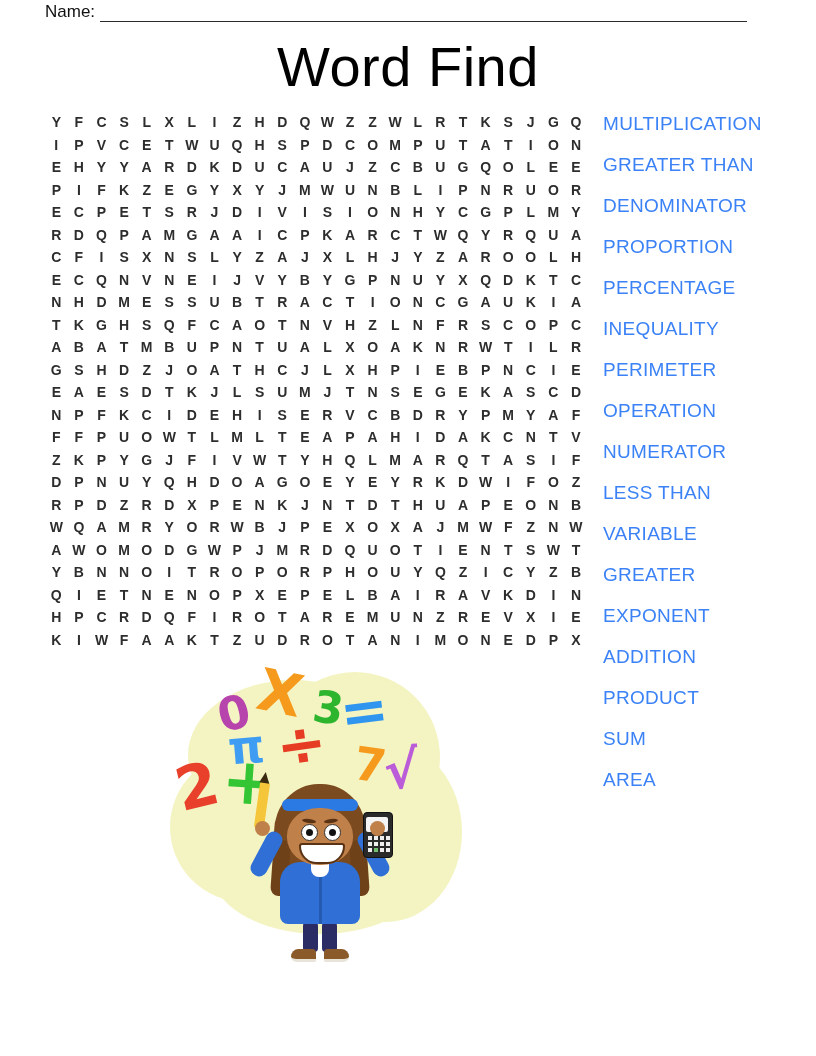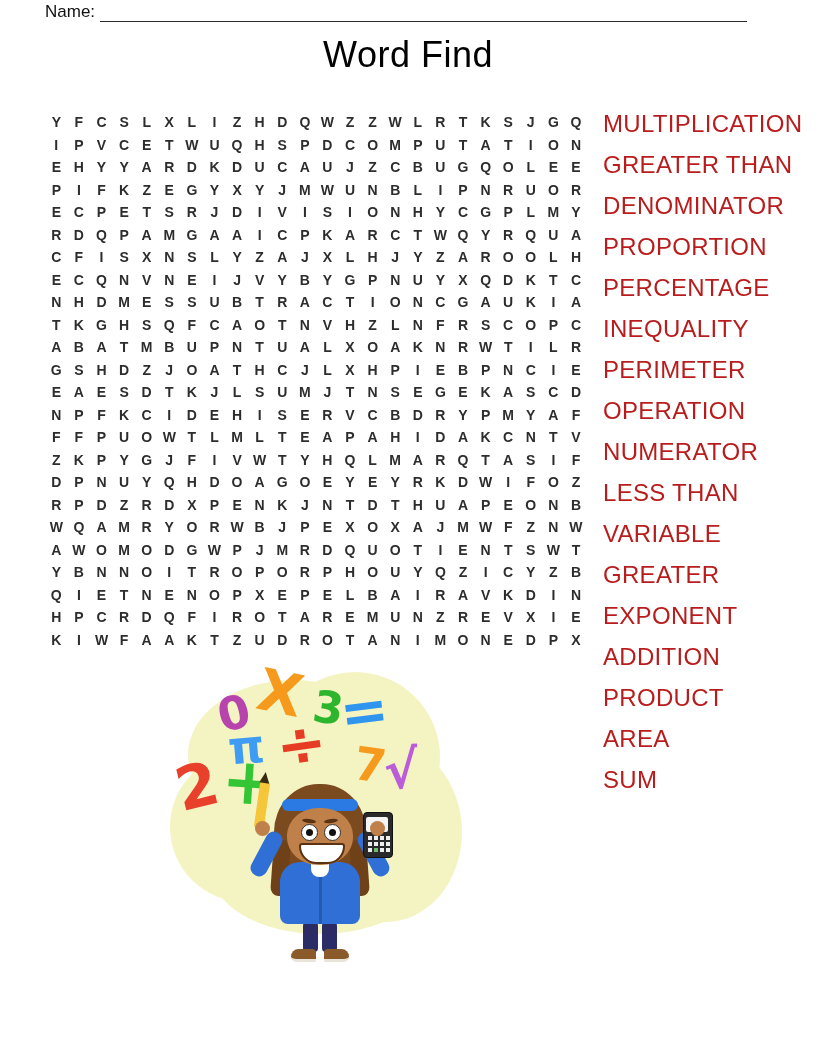--- a/index.html
+++ b/index.html
@@ -6,32 +6,32 @@
   body{width:816px;height:1056px;background:#ffffff;position:relative;overflow:hidden;
        font-family:"Liberation Sans",sans-serif;}
 
   
   .name-row{position:absolute;left:45px;top:2px;width:702px;display:flex;align-items:flex-end;}
   .name-label{font-size:17px;color:#111;padding-right:5px;line-height:20px;}
   .name-line{flex:1;border-bottom:1.5px solid #2b2b2b;height:18px;}
 
   
   .title{position:absolute;left:0;top:34px;width:816px;text-align:center;margin:0;
-         font-size:36px;font-weight:400;color:#000;letter-spacing:0.5px;}
+         font-size:56px;font-weight:400;color:#000;letter-spacing:0.5px;}
 
   
   #grid{position:absolute;left:45px;top:111px;display:grid;
         grid-template-columns:repeat(24,22.6px);grid-auto-rows:22.5px;}
   .cell{display:flex;align-items:center;justify-content:center;
         font-size:14px;font-weight:600;color:#2d2d2d;}
 
   
   #word-list{position:absolute;left:603px;top:103px;margin:0;padding:0;list-style:none;}
   #word-list li{height:41px;display:flex;align-items:center;
-        font-size:24px;font-weight:500;letter-spacing:0.3px;color:#b91c1c;white-space:nowrap;}
+        font-size:19px;font-weight:500;letter-spacing:0.3px;color:#3b82f6;white-space:nowrap;}
 
   
   .illustration{position:absolute;left:170px;top:672px;width:300px;height:295px;}
   .illustration div,.illustration span{position:absolute;}
   .cloud{background:#f4f4c3;border-radius:50%;z-index:0;}
   .c1{left:18px;top:8px;width:210px;height:150px;}
   .c2{left:100px;top:0px;width:170px;height:170px;}
   .c3{left:0px;top:80px;width:150px;height:150px;}
   .c4{left:140px;top:70px;width:152px;height:180px;}
   .c5{left:40px;top:130px;width:220px;height:132px;}
@@ -683,22 +683,22 @@
     <li>INEQUALITY</li>
     <li>PERIMETER</li>
     <li>OPERATION</li>
     <li>NUMERATOR</li>
     <li>LESS THAN</li>
     <li>VARIABLE</li>
     <li>GREATER</li>
     <li>EXPONENT</li>
     <li>ADDITION</li>
     <li>PRODUCT</li>
+    <li>SUM</li>
     <li>AREA</li>
-    <li>SUM</li>
   </ul>
 
 <div class="illustration">
   <div class="cloud c1"></div>
   <div class="cloud c2"></div>
   <div class="cloud c3"></div>
   <div class="cloud c4"></div>
   <div class="cloud c5"></div>
   <span id="symbols">
       <span class="sym s0" style="color: rgb(183, 67, 173);">0</span>

